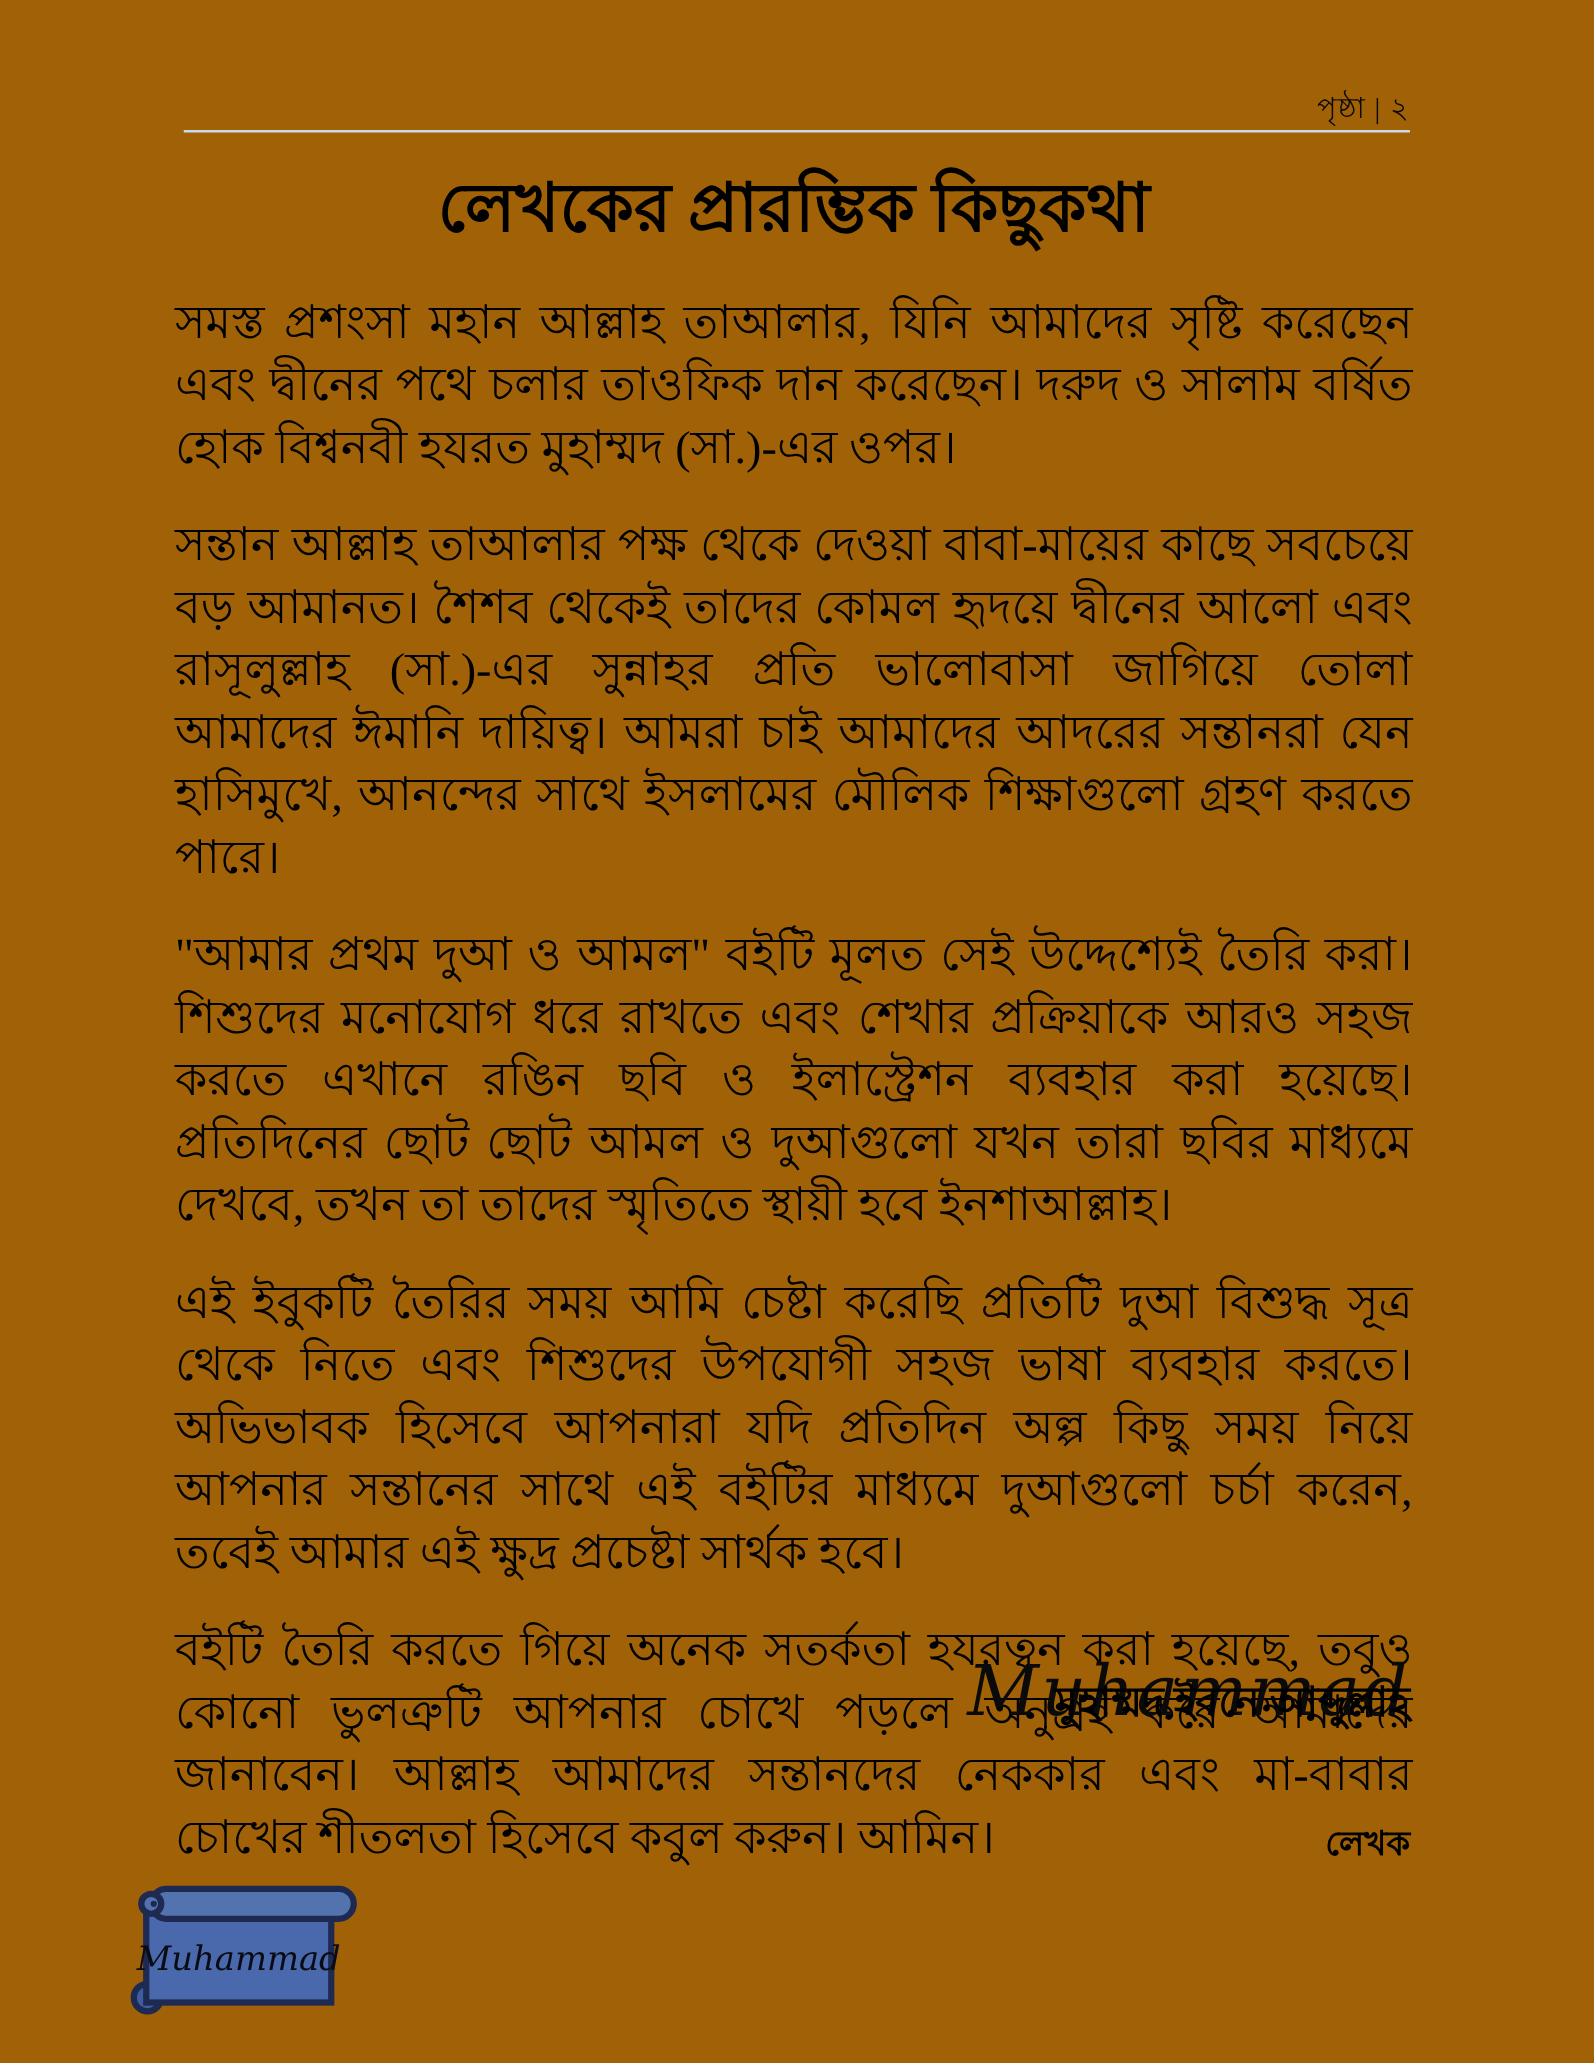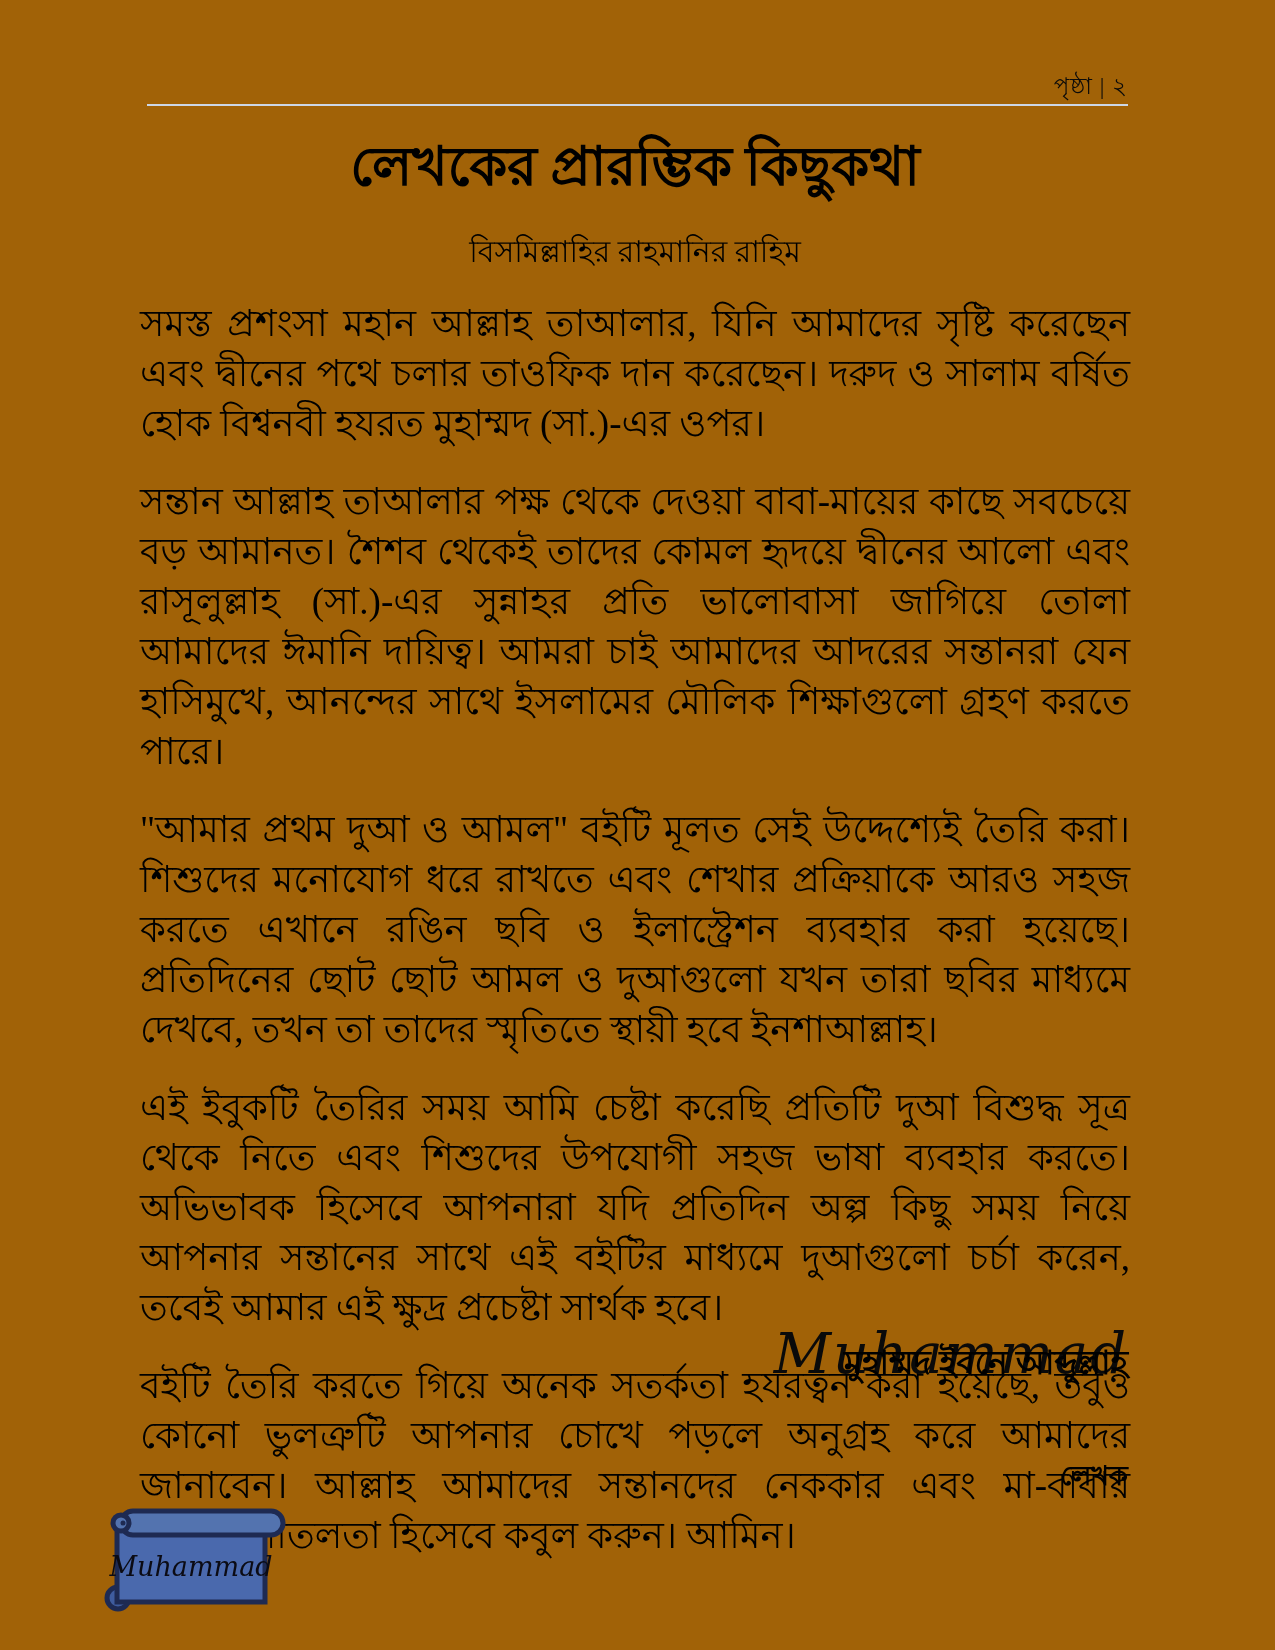--- a/index.html
+++ b/index.html
@@ -114,21 +114,20 @@
 
 <div class="page">
 
   <div class="page-number">পৃষ্ঠা | ২</div>
 
   <hr class="header-rule">
 
   <div class="content">
     <h1 class="doc-title">লেখকের প্রারম্ভিক কিছুকথা</h1>
 
-    <h2 class="doc-subtitle">বিসমিল্লাহির রাহমানির রাহিম</h2>
 
     <div class="body-text">
       <p>সমস্ত প্রশংসা মহান আল্লাহ তাআলার, যিনি আমাদের সৃষ্টি করেছেন এবং দ্বীনের পথে চলার তাওফিক দান করেছেন। দরুদ ও সালাম বর্ষিত হোক বিশ্বনবী হযরত মুহাম্মদ (সা.)-এর ওপর।</p>
       <p>সন্তান আল্লাহ তাআলার পক্ষ থেকে দেওয়া বাবা-মায়ের কাছে সবচেয়ে বড় আমানত। শৈশব থেকেই তাদের কোমল হৃদয়ে দ্বীনের আলো এবং রাসূলুল্লাহ (সা.)-এর সুন্নাহর প্রতি ভালোবাসা জাগিয়ে তোলা আমাদের ঈমানি দায়িত্ব। আমরা চাই আমাদের আদরের সন্তানরা যেন হাসিমুখে, আনন্দের সাথে ইসলামের মৌলিক শিক্ষাগুলো গ্রহণ করতে পারে।</p>
       <p>"আমার প্রথম দুআ ও আমল" বইটি মূলত সেই উদ্দেশ্যেই তৈরি করা। শিশুদের মনোযোগ ধরে রাখতে এবং শেখার প্রক্রিয়াকে আরও সহজ করতে এখানে রঙিন ছবি ও ইলাস্ট্রেশন ব্যবহার করা হয়েছে। প্রতিদিনের ছোট ছোট আমল ও দুআগুলো যখন তারা ছবির মাধ্যমে দেখবে, তখন তা তাদের স্মৃতিতে স্থায়ী হবে ইনশাআল্লাহ।</p>
       <p>এই ইবুকটি তৈরির সময় আমি চেষ্টা করেছি প্রতিটি দুআ বিশুদ্ধ সূত্র থেকে নিতে এবং শিশুদের উপযোগী সহজ ভাষা ব্যবহার করতে। অভিভাবক হিসেবে আপনারা যদি প্রতিদিন অল্প কিছু সময় নিয়ে আপনার সন্তানের সাথে এই বইটির মাধ্যমে দুআগুলো চর্চা করেন, তবেই আমার এই ক্ষুদ্র প্রচেষ্টা সার্থক হবে।</p>
       <p>বইটি তৈরি করতে গিয়ে অনেক সতর্কতা হযরত্বন করা হয়েছে, তবুও কোনো ভুলত্রুটি আপনার চোখে পড়লে অনুগ্রহ করে আমাদের জানাবেন। আল্লাহ আমাদের সন্তানদের নেককার এবং মা-বাবার চোখের শীতলতা হিসেবে কবুল করুন। আমিন।</p>
     </div>
   </div>
 

